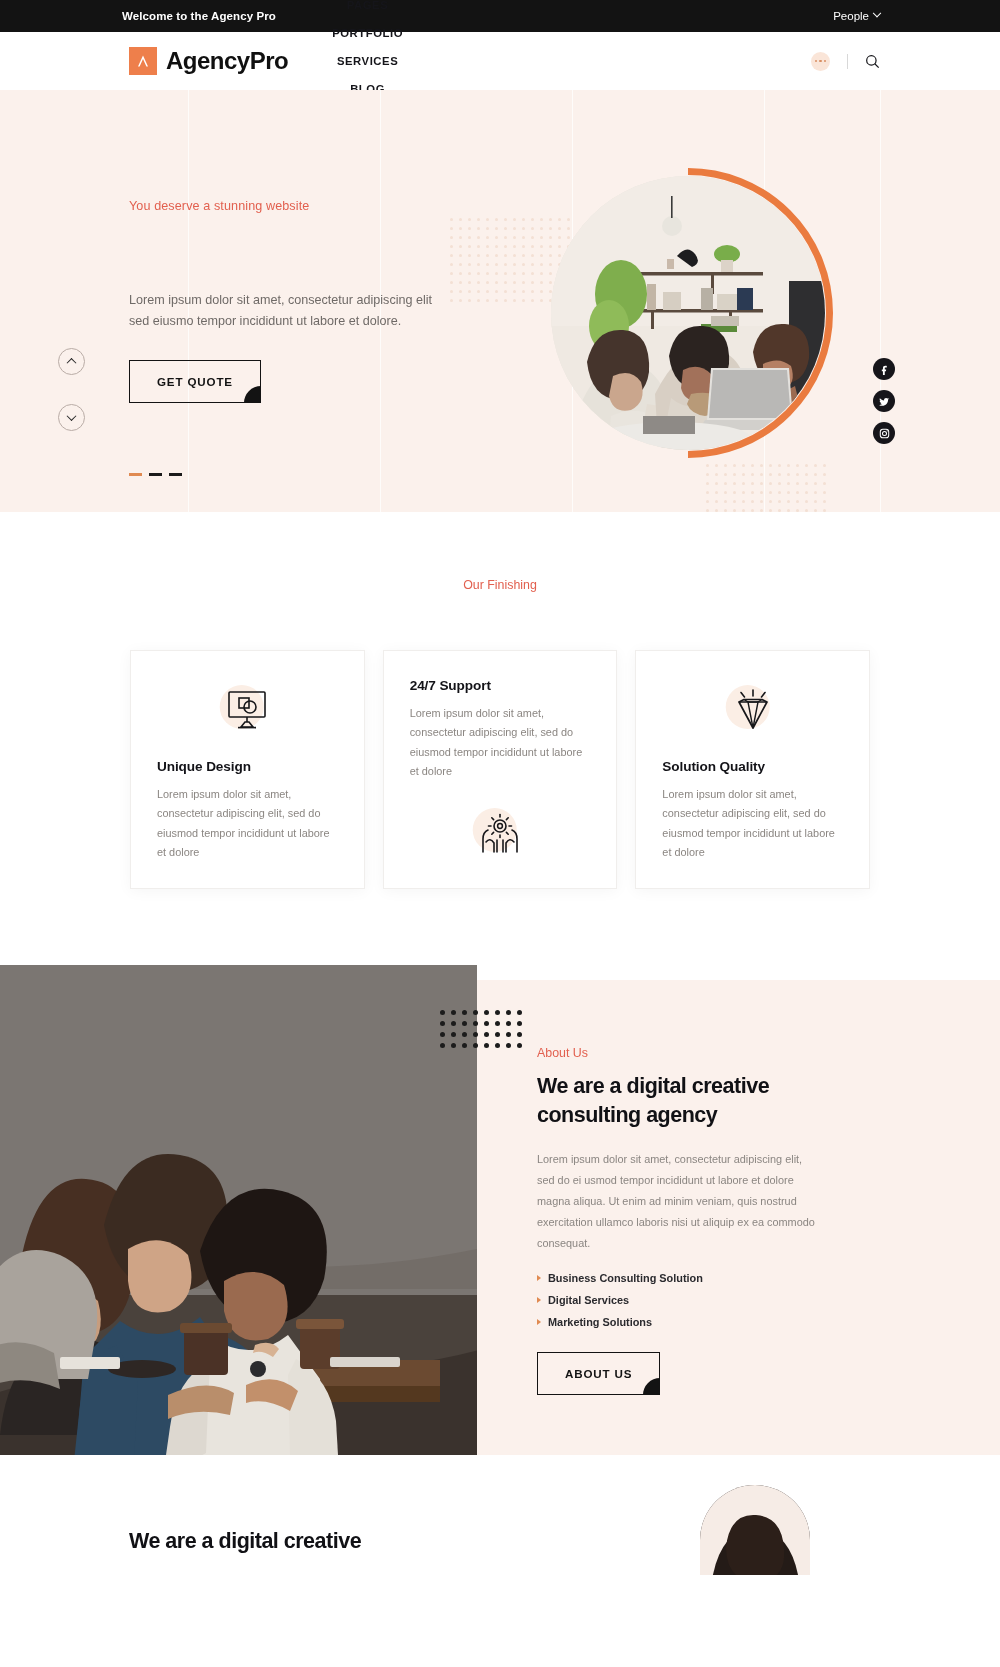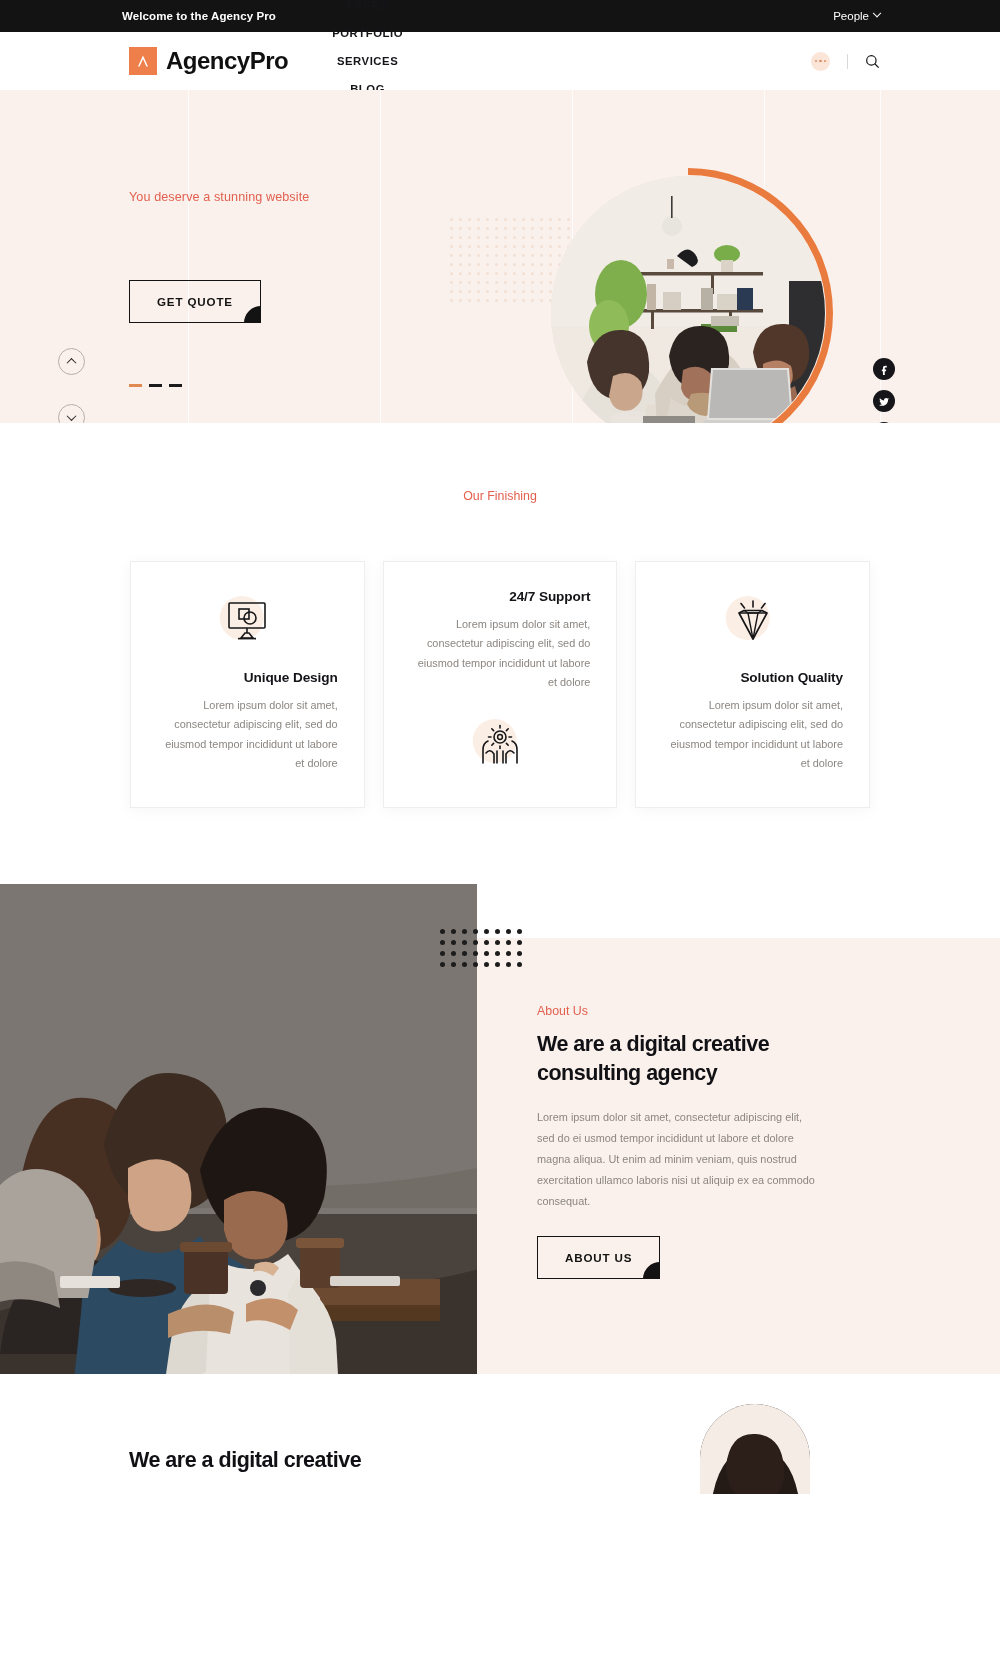--- a/index.html
+++ b/index.html
@@ -101,21 +101,21 @@
     gap: 2px;
     cursor: pointer;
   }
   .dots-btn i { width:2.5px;height:2.5px;border-radius:50%;background:#d98e63; display:block;}
   .nav-divider { width: 1px; height: 15px; background: #d8d8d8; }
   .search-btn { cursor: pointer; display:flex; }
 
   
   .hero {
     position: relative;
-    height: 333px;
+    height: 422px;
     background: #fbf1ec;
     overflow: hidden;
   }
   .hero-lines { position:absolute; inset:0; }
   .hero-lines span {
     position:absolute; top:0; bottom:0; width:1px;
     background: rgba(255,255,255,.75);
   }
   .hero-inner {
     position: relative;
@@ -259,22 +259,22 @@
     display:flex;
     gap: 18px;
     padding: 0 130px;
     margin-top: 58px;
   }
   .card {
     flex: 1;
     background: #fff;
     border: 1px solid #f0eeec;
     box-shadow: 0 2px 14px rgba(0,0,0,.045);
-    padding: 30px 26px 28px;
-    text-align:right;
+    padding: 30px 26px 20px;
+    text-align:left;
   }
   .card.mid { padding-top: 27px; }
   .card-icon-wrap {
     position: relative;
     height: 64px;
     display:flex; align-items:center; justify-content:center;
     margin-bottom: 14px;
   }
   .card.mid .card-icon-wrap { margin-bottom:0; margin-top: 22px; }
   .card-blob {
@@ -680,20 +680,21 @@
   <button class="arrow-btn down">
       <span class="chev down"></span>
     </button>
 
   <div class="hero-inner">
     <div class="hero-left">
       <div class="hero-eyebrow">You deserve a stunning website</div>
       <h1 class="hero-title">
         <br>
       </h1>
+      <p class="hero-desc">Lorem ipsum dolor sit amet, consectetur adipiscing elit sed eiusmo tempor incididunt ut labore et dolore.</p>
       <button class="btn-outline">GET QUOTE</button>
     </div>
   </div>
 
   <div class="hero-photo-wrap">
     <div class="hero-ring"></div>
     <div class="hero-photo">
       <svg width="274" height="274" viewBox="0 0 274 274">
         <rect width="274" height="274" fill="#efe9e2"></rect>
         <rect x="0" y="0" width="274" height="150" fill="#f2ece6"></rect>
@@ -918,20 +919,25 @@
       <i style="left: 77px; top: 33px;"></i>
     </div>
 
   <div class="about-right">
     <div class="about-eyebrow">About Us</div>
     <h2 class="about-title">
       <span>We are a digital creative</span><br>
       <span>consulting agency</span>
     </h2>
     <p class="about-desc">Lorem ipsum dolor sit amet, consectetur adipiscing elit, sed do ei usmod tempor incididunt ut labore et dolore magna aliqua. Ut enim ad minim veniam, quis nostrud exercitation ullamco laboris nisi ut aliquip ex ea commodo consequat.</p>
+    <ul class="about-list">
+      <li>Business Consulting Solution</li>
+      <li>Digital Services</li>
+      <li>Marketing Solutions</li>
+    </ul>
     <div class="about-btn-wrap">
       <button class="btn-outline">ABOUT US</button>
     </div>
   </div>
 </section>
 
 <section class="why">
   <h2 class="why-title">We are a digital creative</h2>
   <div class="why-photo">
     <svg width="110" height="110" viewBox="0 0 110 110">

